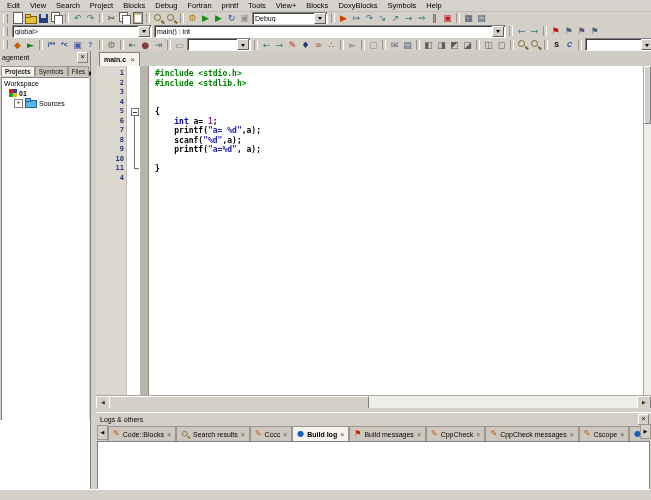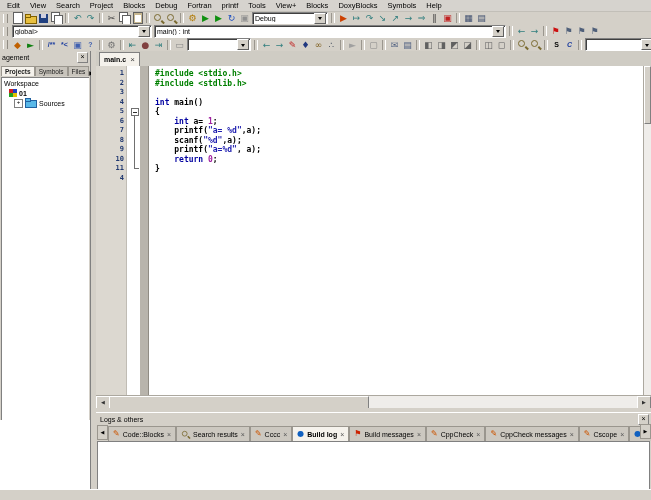--- a/index.html
+++ b/index.html
@@ -435,21 +435,20 @@
         <div class="crow">
           <span class="cnum">3</span>
           <span class="cfold"></span>
           <span class="cband"></span>
           <span class="ccode"></span>
         </div>
         <div class="crow">
           <span class="cnum">4</span>
           <span class="cfold"></span>
           <span class="cband"></span>
-          <span class="ccode"><span class="tk-kw">int</span><span class="tk-pln"> main()</span></span>
         </div>
         <div class="crow">
           <span class="cnum">5</span>
           <span class="cfold">
             <span class="fm-box"></span>
             <span class="fm-boxline"></span>
           </span>
           <span class="cband"></span>
           <span class="ccode"><span class="tk-pln">{</span></span>
         </div>
@@ -484,21 +483,20 @@
           </span>
           <span class="cband"></span>
           <span class="ccode"><span class="tk-pln">    printf(</span><span class="tk-str">"a=%d"</span><span class="tk-pln">, a);</span></span>
         </div>
         <div class="crow">
           <span class="cnum">10</span>
           <span class="cfold">
             <span class="fm-line"></span>
           </span>
           <span class="cband"></span>
-          <span class="ccode"><span class="tk-pln">    </span><span class="tk-kw">return</span><span class="tk-pln"> </span><span class="tk-num">0</span><span class="tk-pln">;</span></span>
         </div>
         <div class="crow">
           <span class="cnum">11</span>
           <span class="cfold">
             <span class="fm-end-v"></span>
             <span class="fm-end-h"></span>
           </span>
           <span class="cband"></span>
           <span class="ccode"><span class="tk-pln">}</span></span>
         </div>

